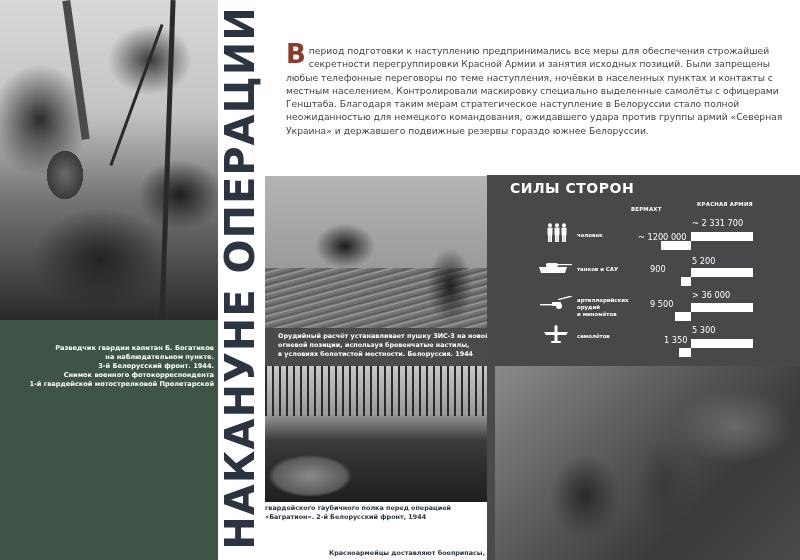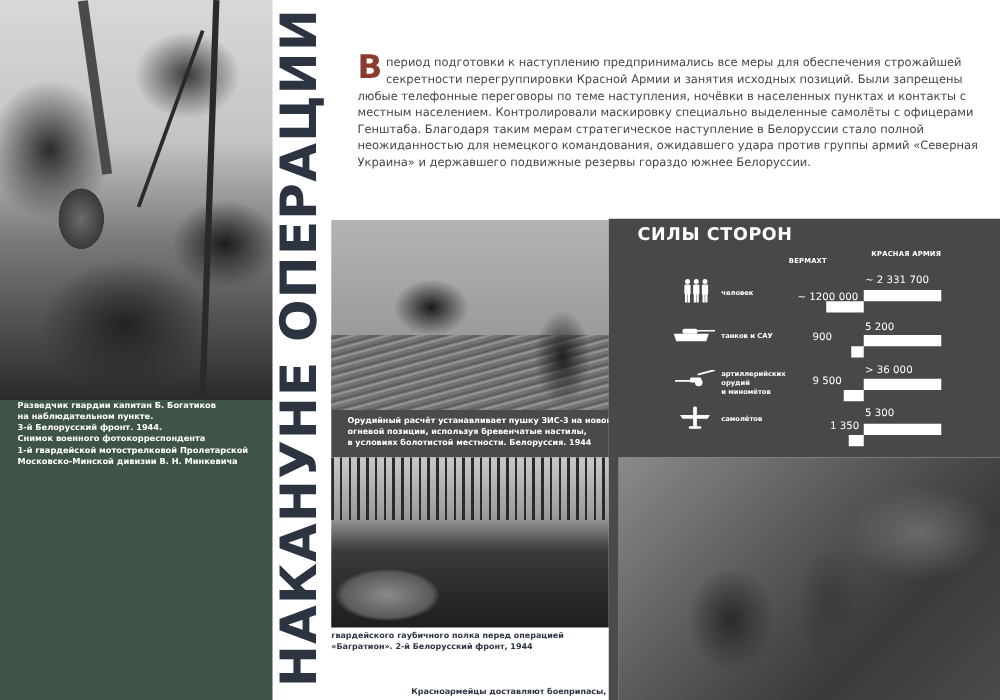--- a/index.html
+++ b/index.html
@@ -16,23 +16,24 @@
       radial-gradient(ellipse 90px 70px at 100px 260px, #222 0%, transparent 75%),
       radial-gradient(ellipse 60px 50px at 150px 60px, #3a3a3a 0%, transparent 70%),
       linear-gradient(180deg, #d8d8d8 0%, #c4c4c4 35%, #7a7a7a 60%, #2a2a2a 100%);
   }
   .trunk { position: absolute; background: #2a2a2a; }
   .photo-caption-panel {
     position: absolute; left: 0; top: 320px; width: 218px; height: 240px;
     background: #3d5446;
   }
   .caption-left {
-    position: absolute; left: 14px; top: 320px; width: 200px;
+    position: absolute; left: 14px; top: 344px; width: 200px;
     color: #ffffff; font-size: 6.6px; line-height: 9px; font-weight: bold;
     font-family: "DejaVu Sans", sans-serif;
+    text-align: right;
   }
   .caption-left div { white-space: nowrap; }
 
   .vertical-title {
     position: absolute; left: 216px; top: 8px; width: 48px; height: 540px;
   }
   .vertical-title span {
     position: absolute; left: 50%; top: 50%;
     transform: translate(-50%, -50%) rotate(-90deg);
     white-space: nowrap;
@@ -132,21 +133,20 @@
   <div class="trunk" style="left:165px;top:0;width:5px;height:320px;transform:rotate(2deg);"></div>
   <div class="trunk" style="left:135px;top:20px;width:3px;height:150px;transform:rotate(20deg);"></div>
 </div>
 <div class="photo-caption-panel"></div>
 <div class="caption-left">
   <div>Разведчик гвардии капитан Б. Богатиков</div>
   <div>на наблюдательном пункте.</div>
   <div>3-й Белорусский фронт. 1944.</div>
   <div>Снимок военного фотокорреспондента</div>
   <div>1-й гвардейской мотострелковой Пролетарской</div>
-  <div>Московско-Минской дивизии В. Н. Минкевича</div>
 </div>
 
 <div class="vertical-title">
   <span>НАКАНУНЕ ОПЕРАЦИИ</span>
 </div>
 
 <div class="intro">
   <span class="dropcap">В</span><span> период подготовки к наступлению предпринимались все меры для обеспечения строжайшей секретности перегруппировки Красной Армии и занятия исходных позиций. Были запрещены любые телефонные переговоры по теме наступления, ночёвки в населенных пунктах и контакты с местным населением. Контролировали маскировку специально выделенные самолёты с офицерами Генштаба. Благодаря таким мерам стратегическое наступление в Белоруссии стало полной неожиданностью для немецкого командования, ожидавшего удара против группы армий «Северная Украина» и державшего подвижные резервы гораздо южнее Белоруссии.</span>
 </div>
 

